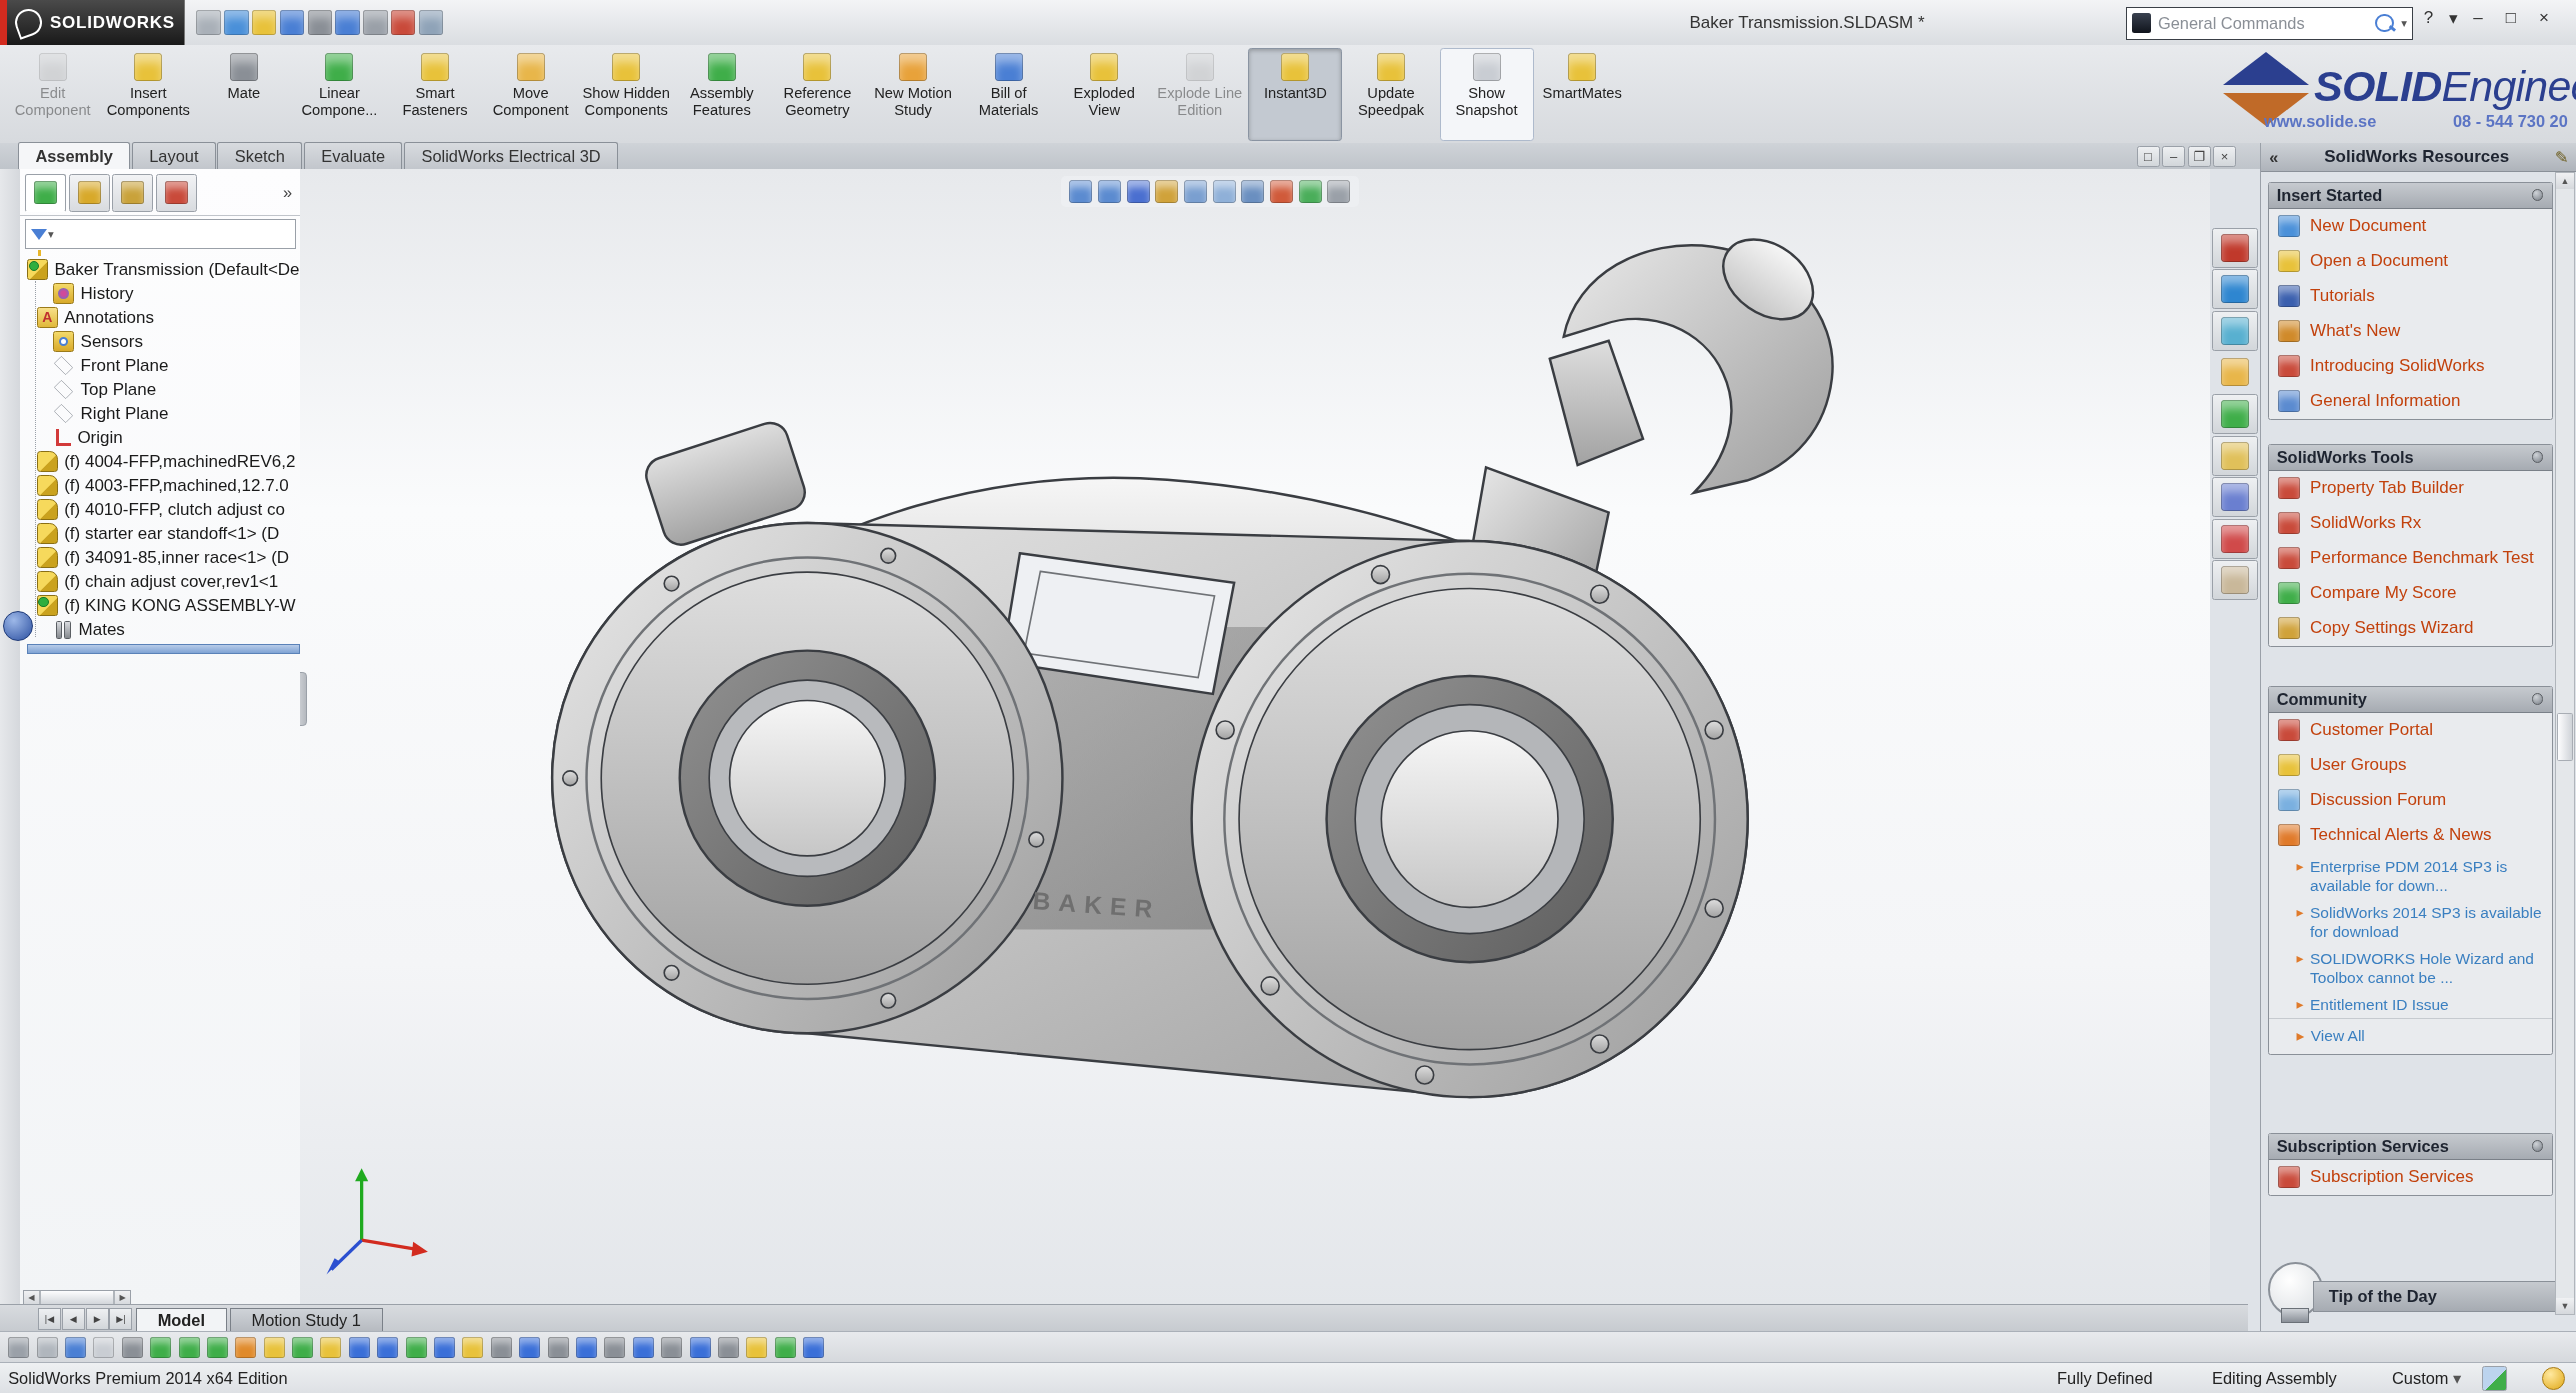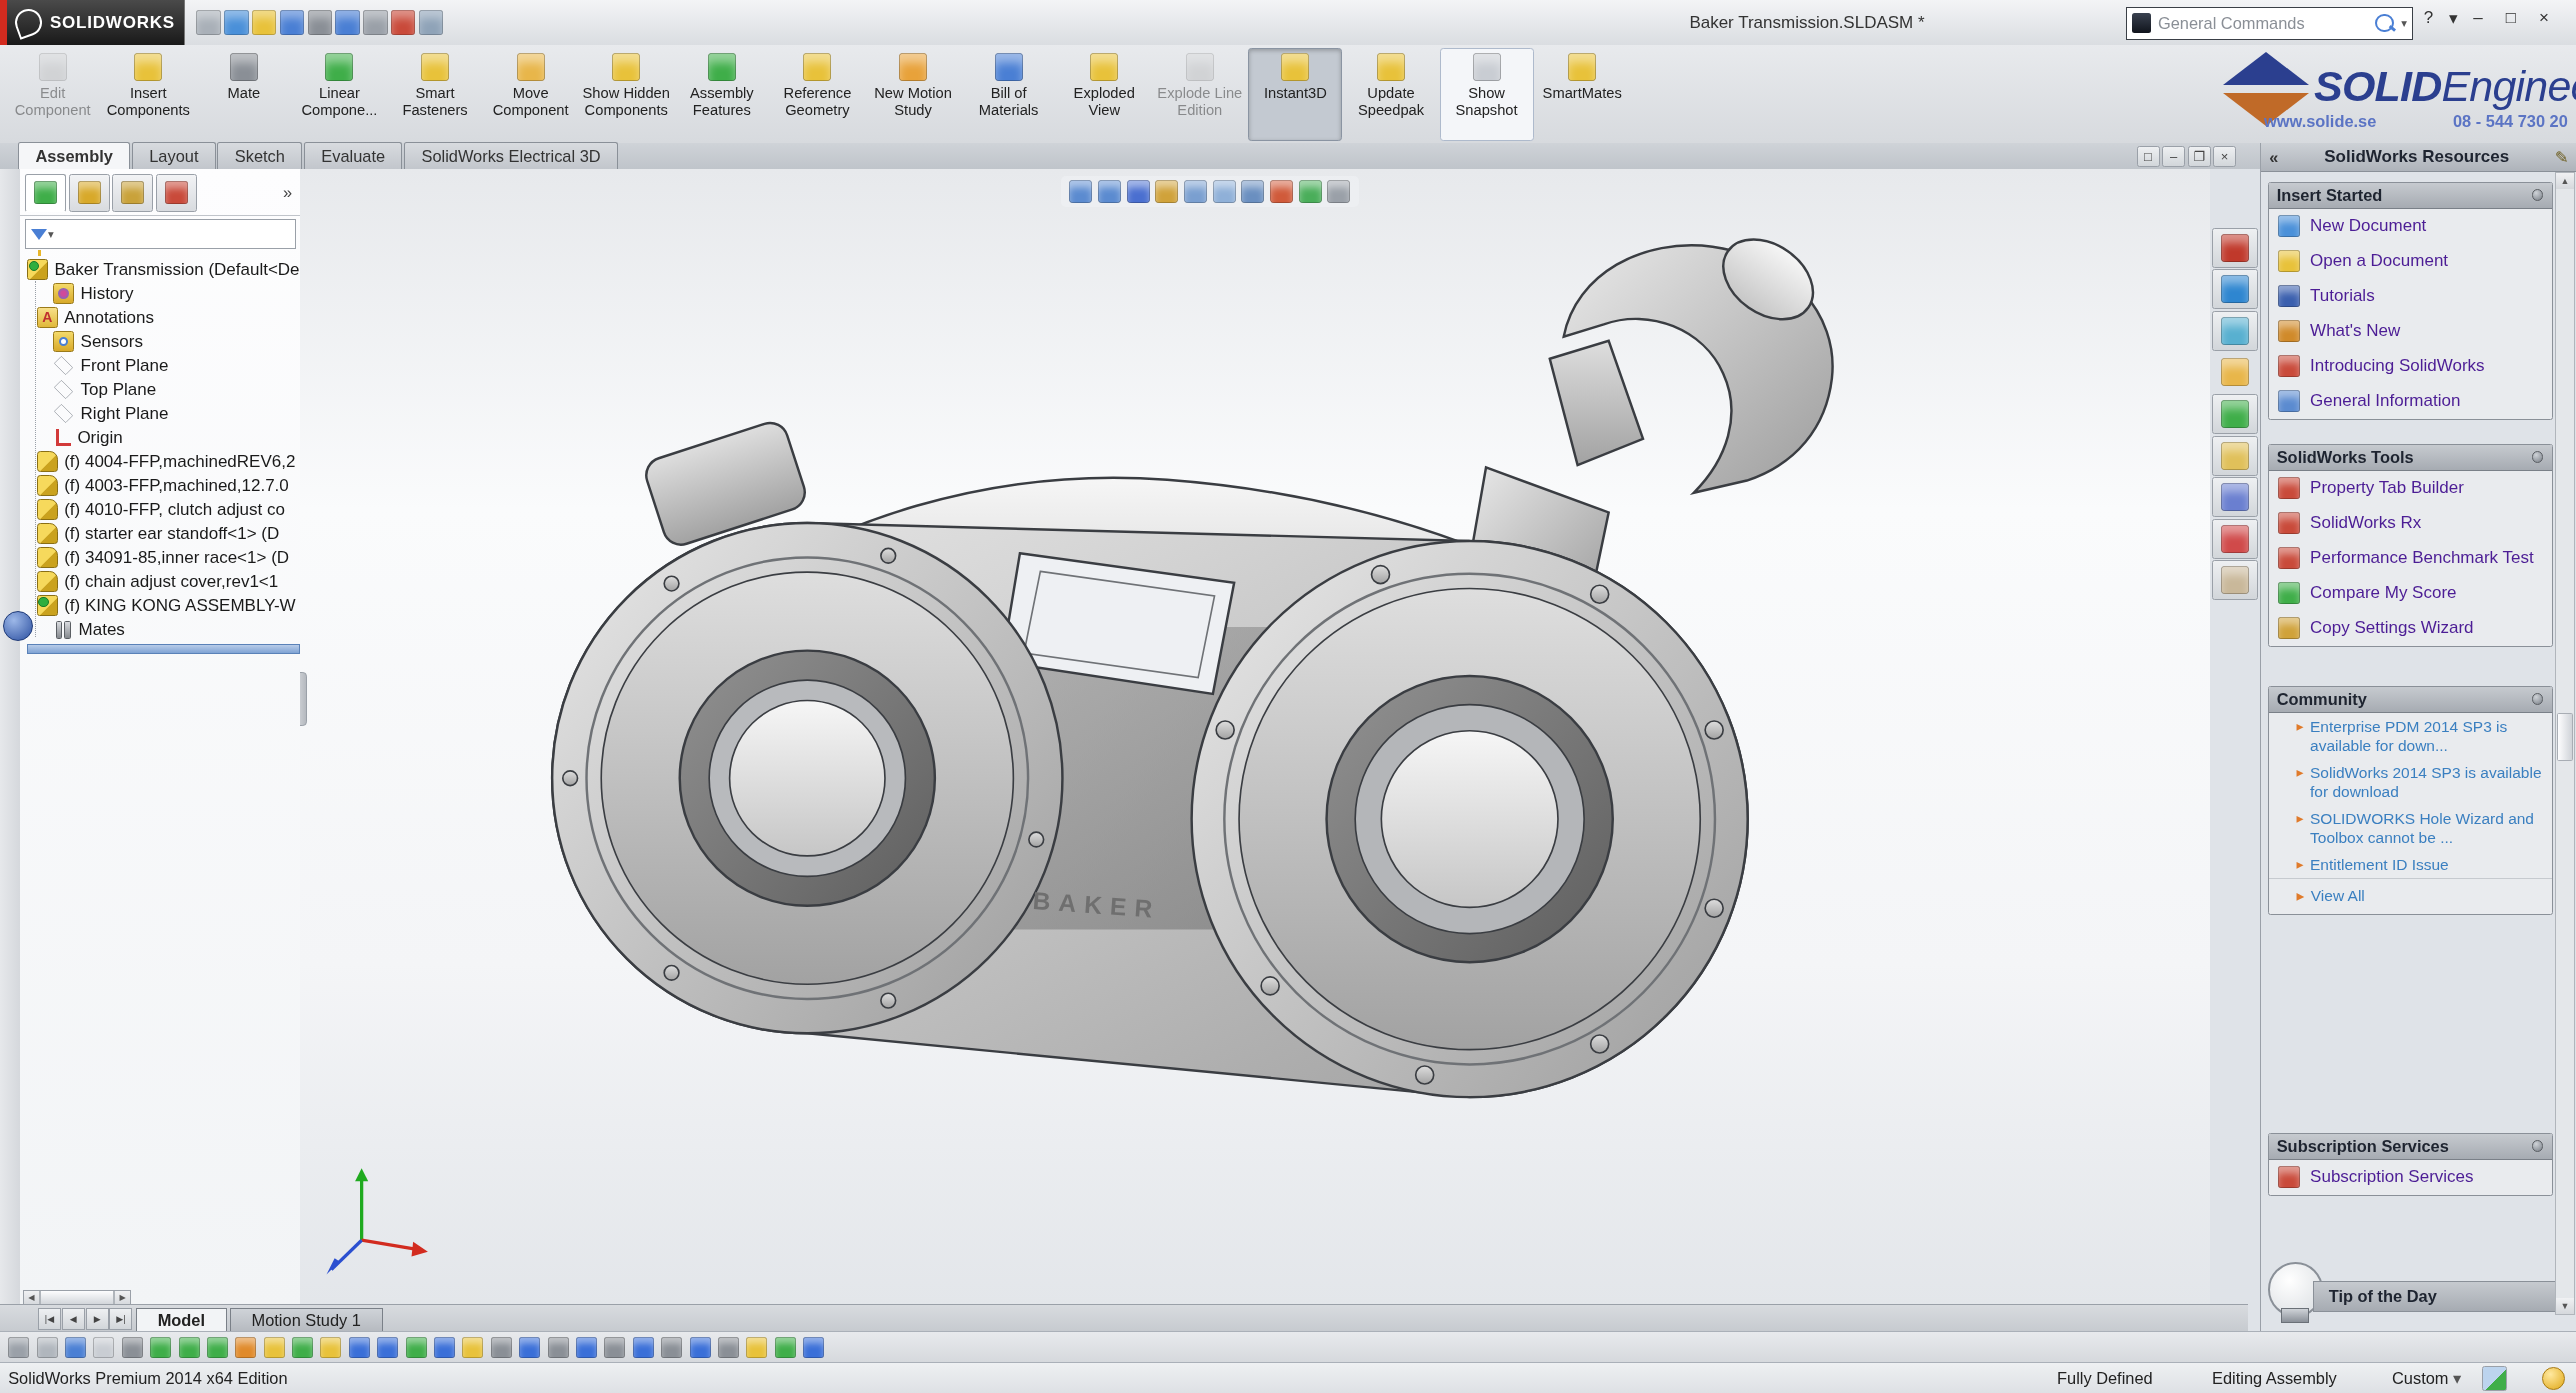--- a/index.html
+++ b/index.html
@@ -119,21 +119,21 @@
   #taskpane{left:2260px;top:143px;width:316px;height:1190px;background:#dfe3e8;border-left:1.6px solid #9aa0a8}
   #tphead{height:28px;background:linear-gradient(#cdd1d6,#aeb3ba);border-bottom:0.8px solid #8a9098;
     display:flex;align-items:center;font-size:17px;font-weight:bold;color:#1e2430}
   #tphead .col{padding:0 8.2px;font-size:16.4px;color:#333}
   #tphead .ttl{flex:1;text-align:center}
   #tphead .pen{padding:0 8.2px;color:#6a5a1a;font-size:16.4px}
   .tpbox{position:absolute;left:6.5px;width:283px;border:1.6px solid #8a9098;border-radius:2.5px;background:#e9ebee}
   .tpboxhead{height:24.5px;background:linear-gradient(#c6cacf,#a6abb2);border-bottom:1.6px solid #7a8088;
     display:flex;align-items:center;padding:0 8.2px;font-size:16.4px;font-weight:bold;color:#1e2430}
   .pin{margin-left:auto;width:9.8px;height:9.8px;border-radius:50%;background:radial-gradient(circle at 35% 30%,#cfd3d8,#7a8088);border:0.8px solid #5a5e63}
-  .tplink{display:flex;align-items:center;gap:9.8px;padding:6.5px 8.2px 6.5px 9.8px;font-size:17px;color:#4c1d95}
+  .tplink{display:flex;align-items:center;gap:9.8px;padding:6.5px 8.2px 6.5px 9.8px;font-size:17px;color:#c2410c}
   .pic{width:22px;height:22px;border-radius:3.3px;flex:none;box-shadow:inset 0 0 0 0.8px rgba(0,0,0,.3),inset 0 7.4px 7.4px rgba(255,255,255,.45)}
   .newsitem{display:flex;gap:6.5px;padding:4.1px 6.5px 4.1px 28px;font-size:15.5px;line-height:19px;color:#3a7fc0}
   .newsitem .b{color:#e07a2a;flex:none;font-size:14px}
   .viewall{padding:8.2px 6.5px 8.2px 28px;font-size:15.5px;color:#3a7fc0;border-top:0.8px solid #c6cacf;display:flex;gap:6.5px}
   #vscroll{position:absolute;left:294px;top:29px;width:18px;height:1141px;background:#e4e7ea;border:0.8px solid #b0b5bb}
   #vscroll .ar{height:16.4px;text-align:center;font-size:9px;color:#555;line-height:16.4px;background:linear-gradient(#f0f1f3,#d5d8dc)}
   #vscroll .thumb{position:absolute;left:0.8px;top:540px;width:14.7px;height:46px;background:linear-gradient(90deg,#fdfdfe,#cfd3d8);border:0.8px solid #a8adb4;border-radius:1.6px}
   #vscroll .ar.dn{position:absolute;bottom:0;width:100%}
   #tipbulb{position:absolute;left:6.5px;top:1119px;width:54px;height:59px}
   #tipbulb .globe{width:51px;height:51px;border-radius:50%;border:2.5px solid #8a9098;background:radial-gradient(circle at 38% 32%,#ffffff,#d8dce0)}
@@ -776,20 +776,42 @@
             <span>Copy Settings Wizard</span>
           </div>
         </div>
     </div>
 
     <div class="tpbox" style="top:543px">
       <div class="tpboxhead">
         <span>Community</span>
         <span class="pin"></span>
       </div>
+      <div>
+
+          <div class="tplink">
+            <span class="pic" data-icon="customer-portal-icon" style="background: rgb(201, 74, 58);"></span>
+            <span>Customer Portal</span>
+          </div>
+
+          <div class="tplink">
+            <span class="pic" data-icon="user-groups-icon" style="background: rgb(232, 194, 58);"></span>
+            <span>User Groups</span>
+          </div>
+
+          <div class="tplink">
+            <span class="pic" data-icon="discussion-forum-icon" style="background: rgb(122, 176, 224);"></span>
+            <span>Discussion Forum</span>
+          </div>
+
+          <div class="tplink">
+            <span class="pic" data-icon="technical-alerts-icon" style="background: rgb(224, 122, 42);"></span>
+            <span>Technical Alerts &amp; News</span>
+          </div>
+        </div>
       <div>
 
           <div class="newsitem">
             <span class="b">▸</span>
             <span>Enterprise PDM 2014 SP3 is available for down...</span>
           </div>
 
           <div class="newsitem">
             <span class="b">▸</span>
             <span>SolidWorks 2014 SP3 is available for download</span>

